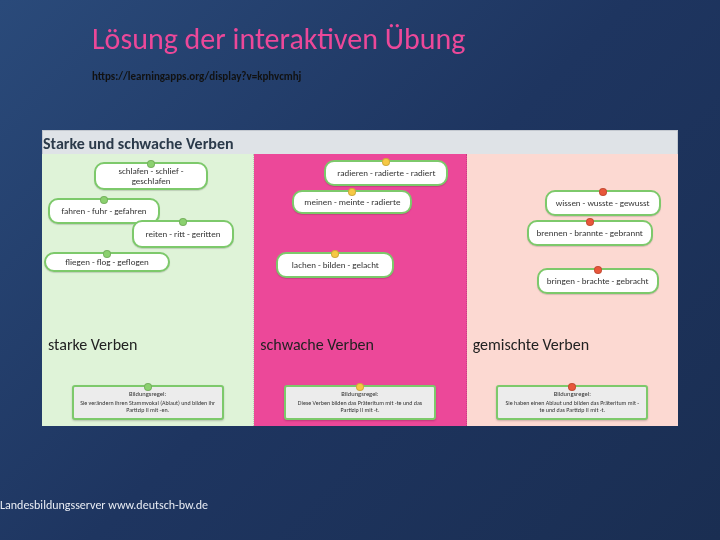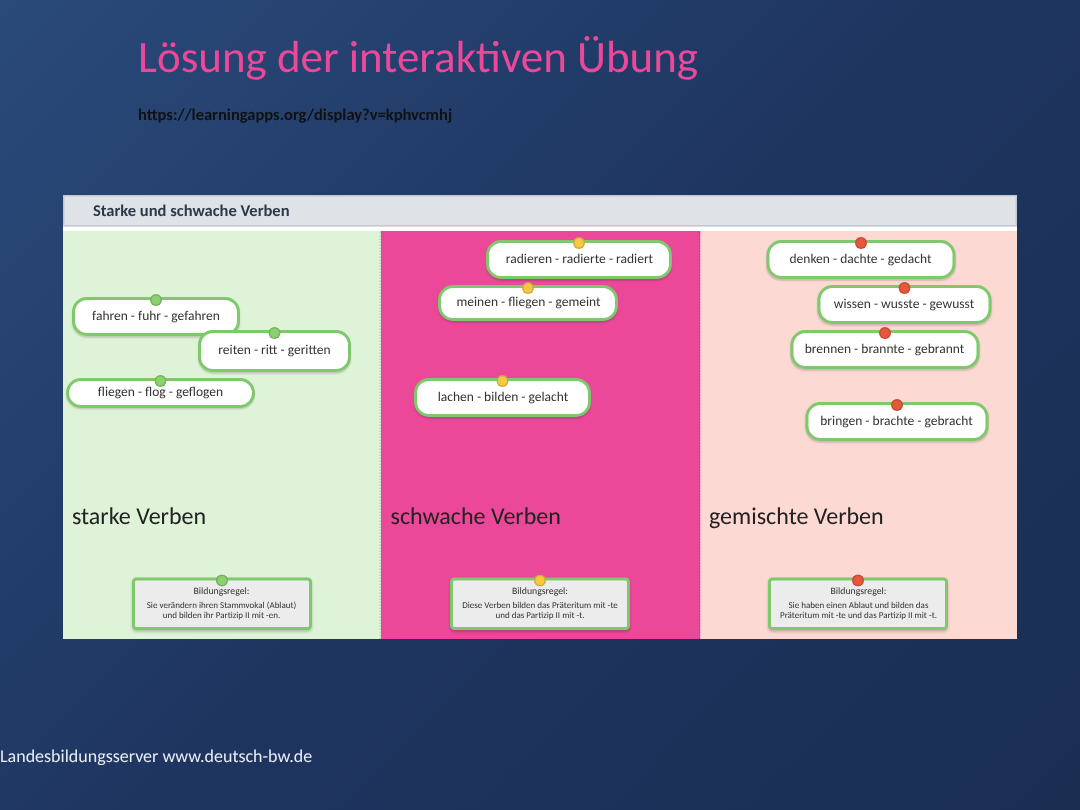--- a/index.html
+++ b/index.html
@@ -19,22 +19,22 @@
     color: #111; font-size: 11px; font-weight: 700;
   }
   .app-frame {
     position: absolute; top: 130px; left: 42px;
     width: 636px; height: 296px;
     background: #fff;
   }
   .app-header {
     background: #dfe3e7;
     border: 1px solid #c3c8cf;
-    padding: 3px 19px;
-    font-size: 11px; font-weight: 700; color: #2b3a4a;
+    padding: 3px 0;
+    font-size: 16px; font-weight: 700; color: #2b3a4a;
   }
   .toolbar {
     position: absolute; top: 24px; left: 6px;
     display: flex; gap: 2px;
   }
   .tb-icon { width: 13px; height: 13px; display: inline-block; }
   .board {
     position: absolute; top: 24px; left: 0; right: 0; bottom: 0;
     display: flex;
   }
@@ -69,21 +69,21 @@
   .pin {
     width: 8px; height: 8px; border-radius: 50%;
     position: absolute; top: -4px; left: 50%; transform: translateX(-50%);
     border: 1px solid rgba(0,0,0,.15);
   }
   .pin-g { background: #8bd16f; }
   .pin-y { background: #f6c945; }
   .pin-r { background: #e8573b; }
   .rule {
     position: absolute; bottom: 6px; left: 50%; transform: translateX(-50%);
-    width: 120px;
+    width: 152px;
     background: #ececec;
     border: 2px solid #7dc96b;
     border-radius: 3px;
     padding: 4px 5px;
     font-size: 6px; line-height: 1.2; color: #333;
     text-align: center;
     box-shadow: 0 1px 2px rgba(0,0,0,.2);
   }
   .rule-title { font-size: 6.5px; margin-bottom: 1px; display: block; }
   .cards-wrap { position: relative; height: 130px; }
@@ -115,20 +115,24 @@
           <path d="M8 1a5 5 0 00-3 9v2h6v-2a5 5 0 00-3-9z" fill="#f6c945"></path>
           <rect x="6" y="13" width="4" height="2" fill="#bba23a"></rect>
         </svg>
     </span>
   </div>
 
   <div class="board">
 
     <div class="col col-0">
       <div class="cards-wrap">
+        <div class="card c" style="top:2px;left:46px;width:114px;height:28px">
+            <span class="pin pin-g"></span>
+            <span>schlafen - schlief - geschlafen</span>
+          </div>
         <div class="card c" style="top:38px;left:0px;width:112px;height:26px">
             <span class="pin pin-g"></span>
             <span>fahren - fuhr - gefahren</span>
           </div>
         <div class="card c" style="top:60px;left:84px;width:102px;height:28px">
             <span class="pin pin-g"></span>
             <span>reiten - ritt - geritten</span>
           </div>
         <div class="card c" style="top:92px;left:-4px;width:126px;height:20px">
             <span class="pin pin-g"></span>
@@ -144,41 +148,37 @@
     </div>
 
     <div class="col col-1">
       <div class="cards-wrap">
         <div class="card c" style="top:0px;left:64px;width:124px;height:26px">
             <span class="pin pin-y"></span>
             <span>radieren - radierte - radiert</span>
           </div>
         <div class="card c" style="top:30px;left:32px;width:120px;height:24px">
             <span class="pin pin-y"></span>
-            <span>meinen - fliegen - gemeint</span>
+            <span>meinen - meinte - radierte</span>
           </div>
         <div class="card c" style="top:92px;left:16px;width:118px;height:26px">
             <span class="pin pin-y"></span>
             <span>lachen - bilden - gelacht</span>
           </div>
       </div>
       <div class="cat-label">schwache Verben</div>
       <div class="rule">
         <span class="pin pin-y"></span>
         <span class="rule-title">Bildungsregel:</span>
         <span>Diese Verben bilden das Präteritum mit -te und das Partizip II mit -t.</span>
       </div>
     </div>
 
     <div class="col col-2">
       <div class="cards-wrap">
-        <div class="card c" style="top:0px;left:38px;width:126px;height:26px">
-            <span class="pin pin-r"></span>
-            <span>denken - dachte - gedacht</span>
-          </div>
         <div class="card c" style="top:30px;left:72px;width:116px;height:26px">
             <span class="pin pin-r"></span>
             <span>wissen - wusste - gewusst</span>
           </div>
         <div class="card c" style="top:60px;left:54px;width:126px;height:26px">
             <span class="pin pin-r"></span>
             <span>brennen - brannte - gebrannt</span>
           </div>
         <div class="card c" style="top:108px;left:64px;width:122px;height:26px">
             <span class="pin pin-r"></span>

